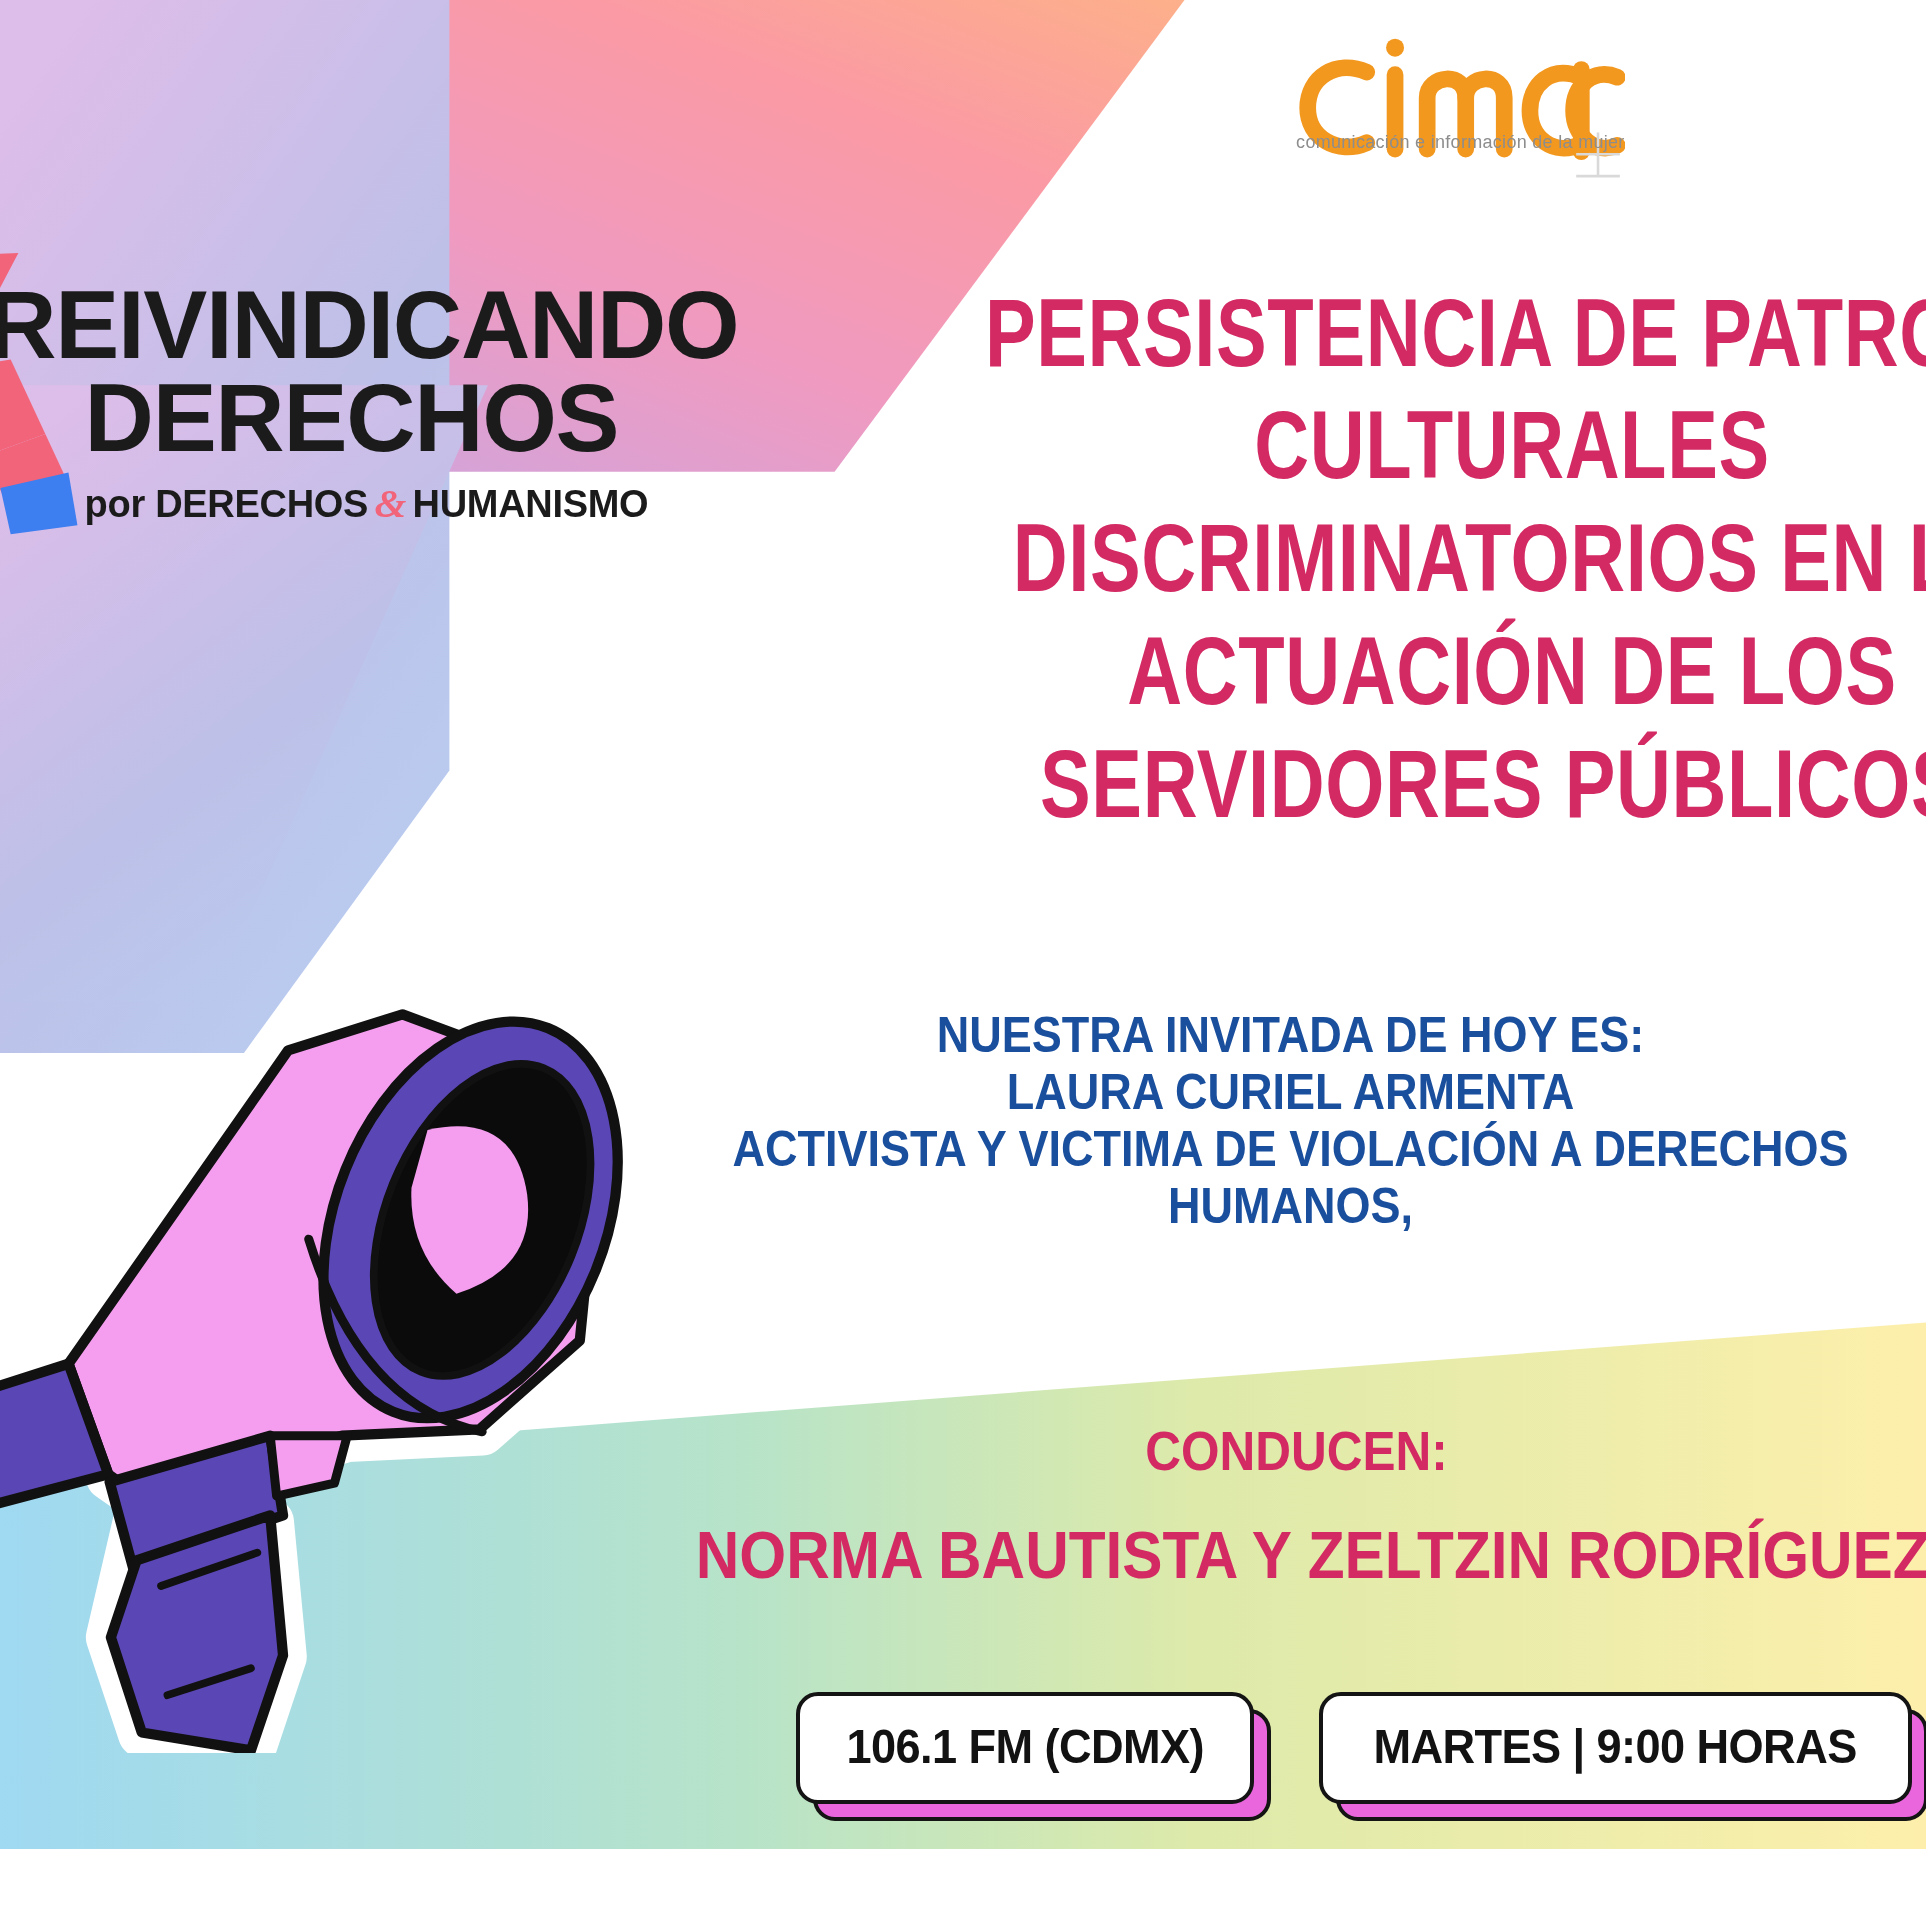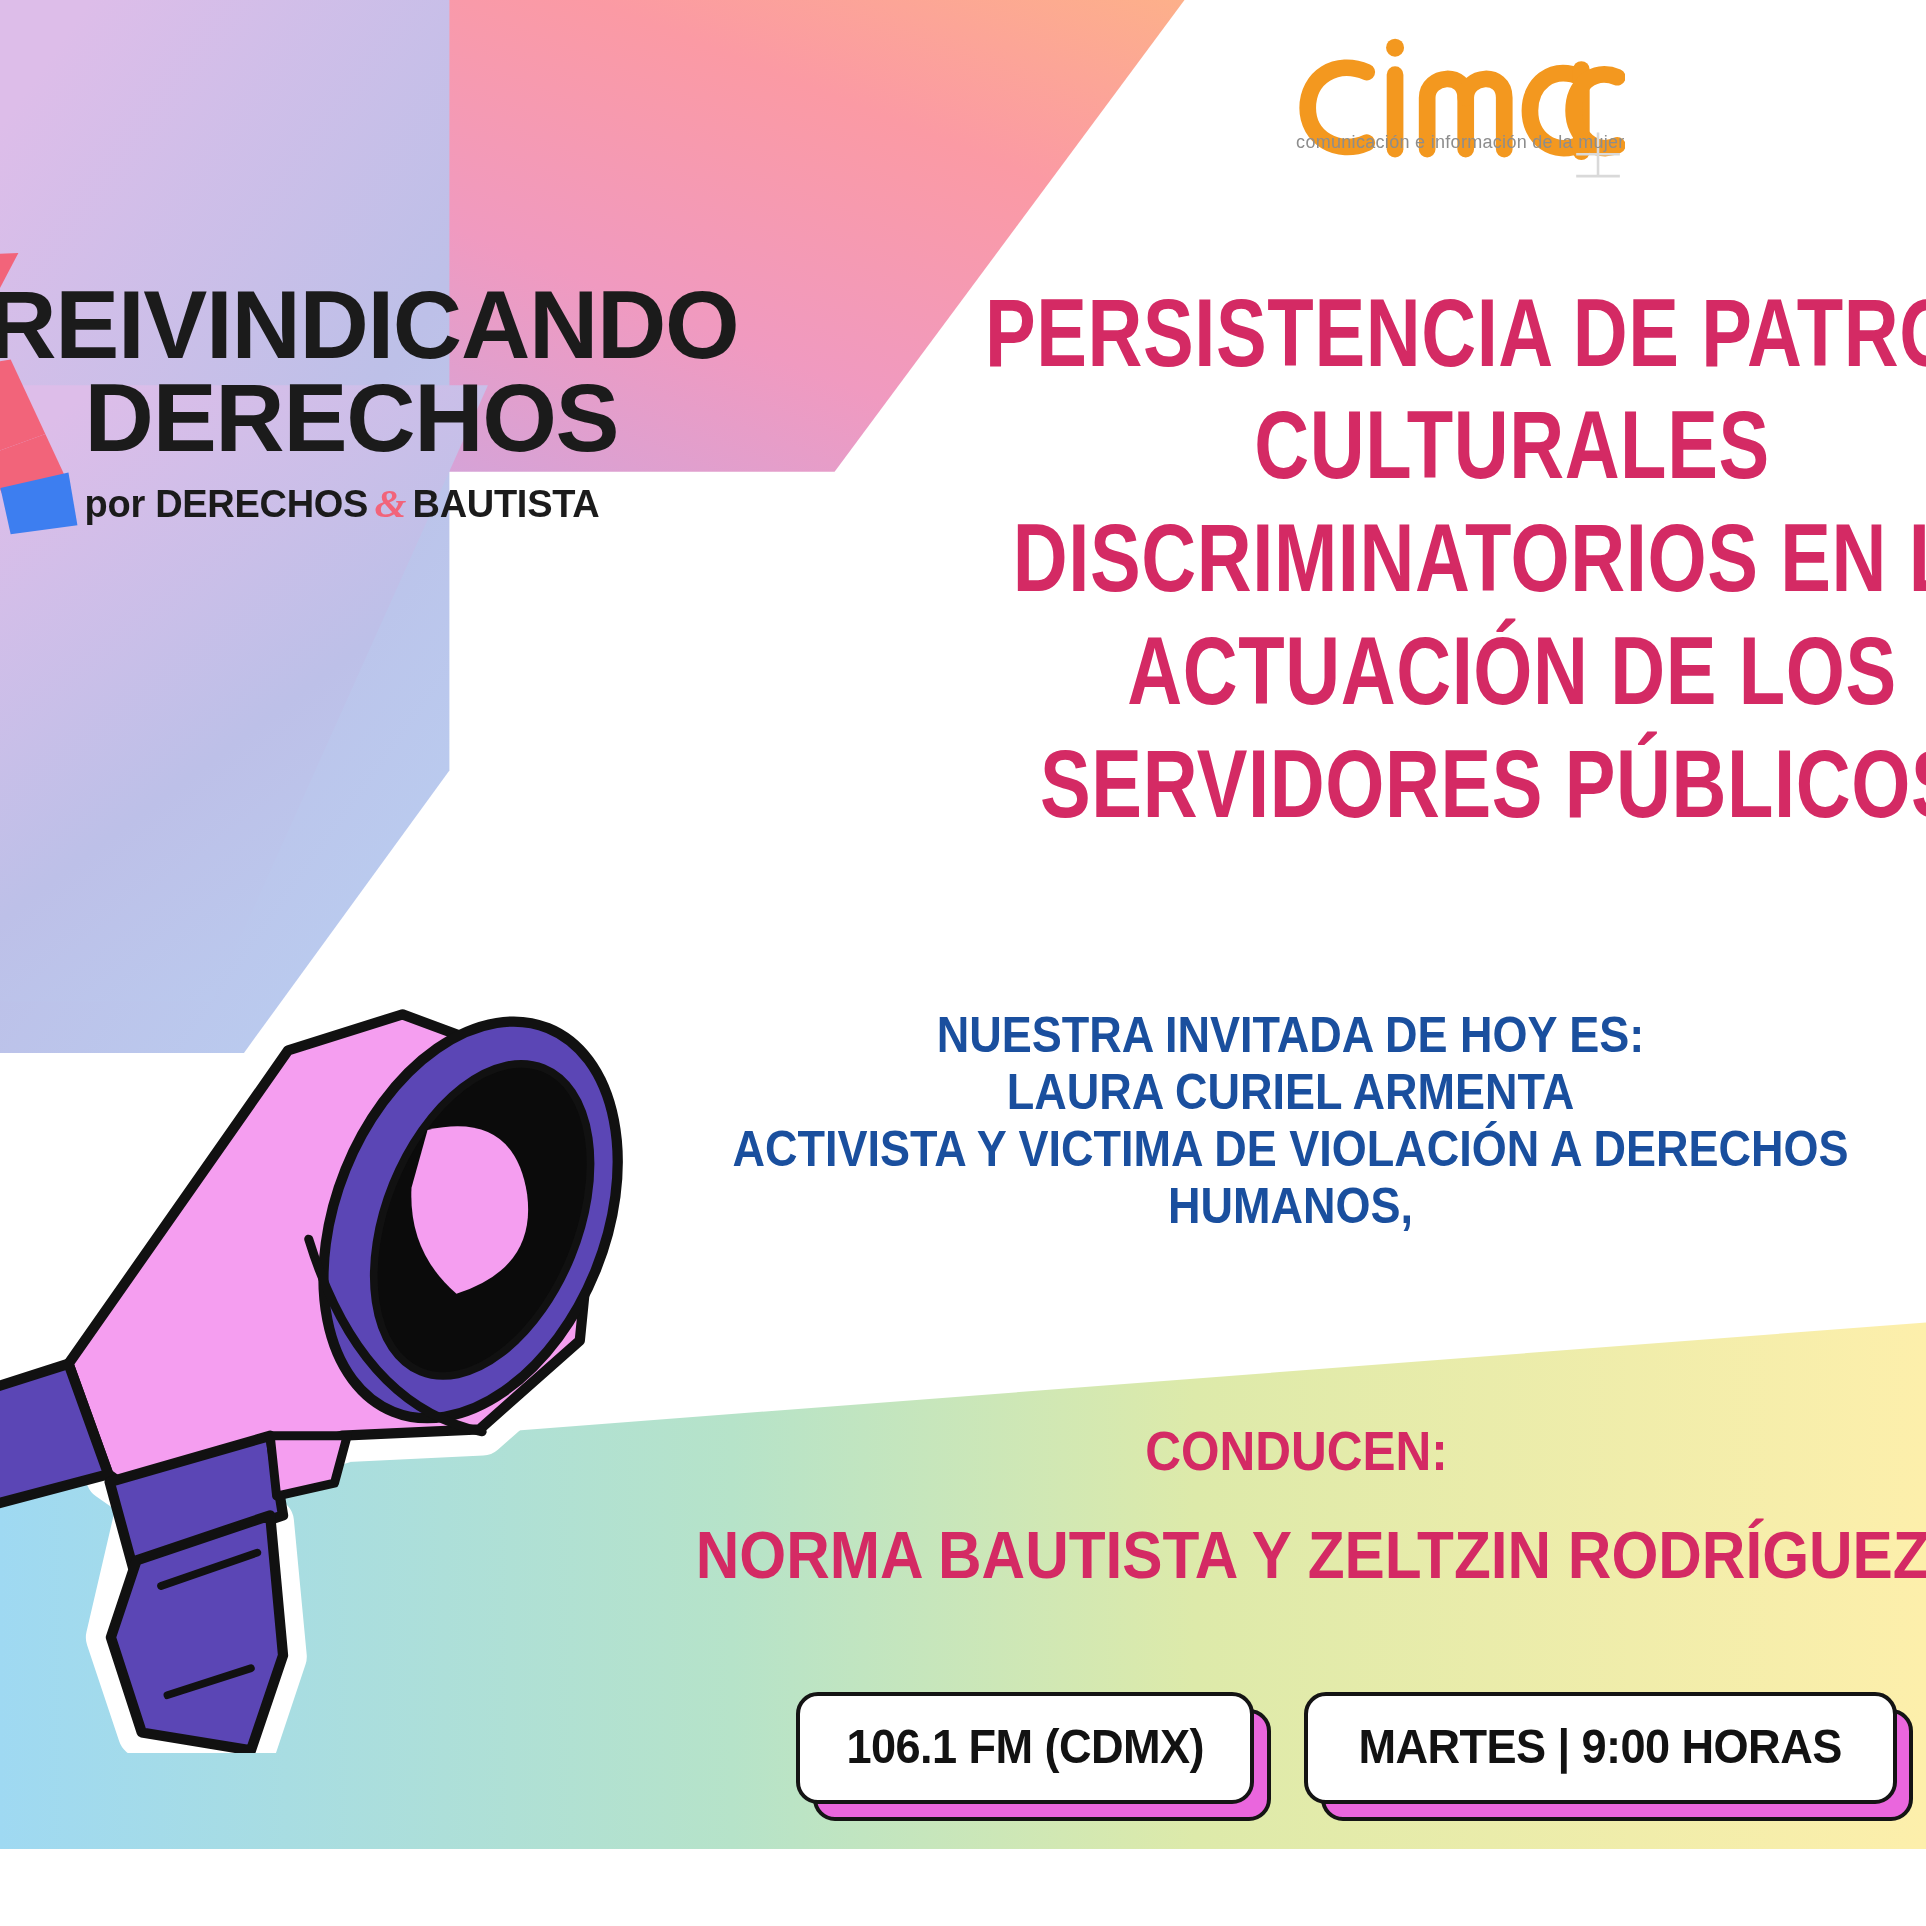--- a/index.html
+++ b/index.html
@@ -102,21 +102,21 @@
     letter-spacing:0px;
     transform:scaleX(.9);
     transform-origin:top center;
   }
   .hosts .lbl{display:block;font-size:55px;white-space:nowrap;}
   .hosts .names{display:block;font-size:67px;margin-top:33px;white-space:nowrap;}
 
   
   .badges{
     position:absolute;left:796px;top:1692px;
-    display:flex;gap:50px;align-items:flex-start;
+    display:flex;gap:65px;align-items:flex-start;
   }
   .badge{position:relative;}
   .badge-shadow{
     position:absolute;left:16.7px;top:16.7px;
     width:100%;height:100%;
     background:#ea66dd;
     border:4.5px solid #141414;
     border-radius:22px;
     box-sizing:border-box;
   }
@@ -228,21 +228,21 @@
       <path d="M2,18 L108,14 L48,128 L-30,96 Z" fill="#f2647a"></path>
       <path d="M-10,198 L96,180 L150,296 L56,330 L10,254 Z" fill="#f2647a"></path>
       <path d="M56,330 L150,296 L190,382 L92,410 Z" fill="#f2647a"></path>
       <path d="M80,380 L186,356 L200,438 L96,452 Z" fill="#3d7ef0"></path>
     </svg>
     <div class="brand-line1">REIVINDICANDO</div>
     <div class="brand-line2">DERECHOS</div>
     <div class="brand-sub">
       <span class="light">por DERECHOS</span>
       <span class="brand-amp">&amp;</span>
-      <span>BAUTISTA</span>
+      <span>HUMANISMO</span>
     </div>
   </div>
 
   <div class="title">
     <span class="tl wide">PERSISTENCIA DE PATRONES</span>
     <span class="tl">CULTURALES</span>
     <span class="tl">DISCRIMINATORIOS EN LA</span>
     <span class="tl">ACTUACIÓN DE LOS</span>
     <span class="tl">SERVIDORES PÚBLICOS.</span>
   </div>

